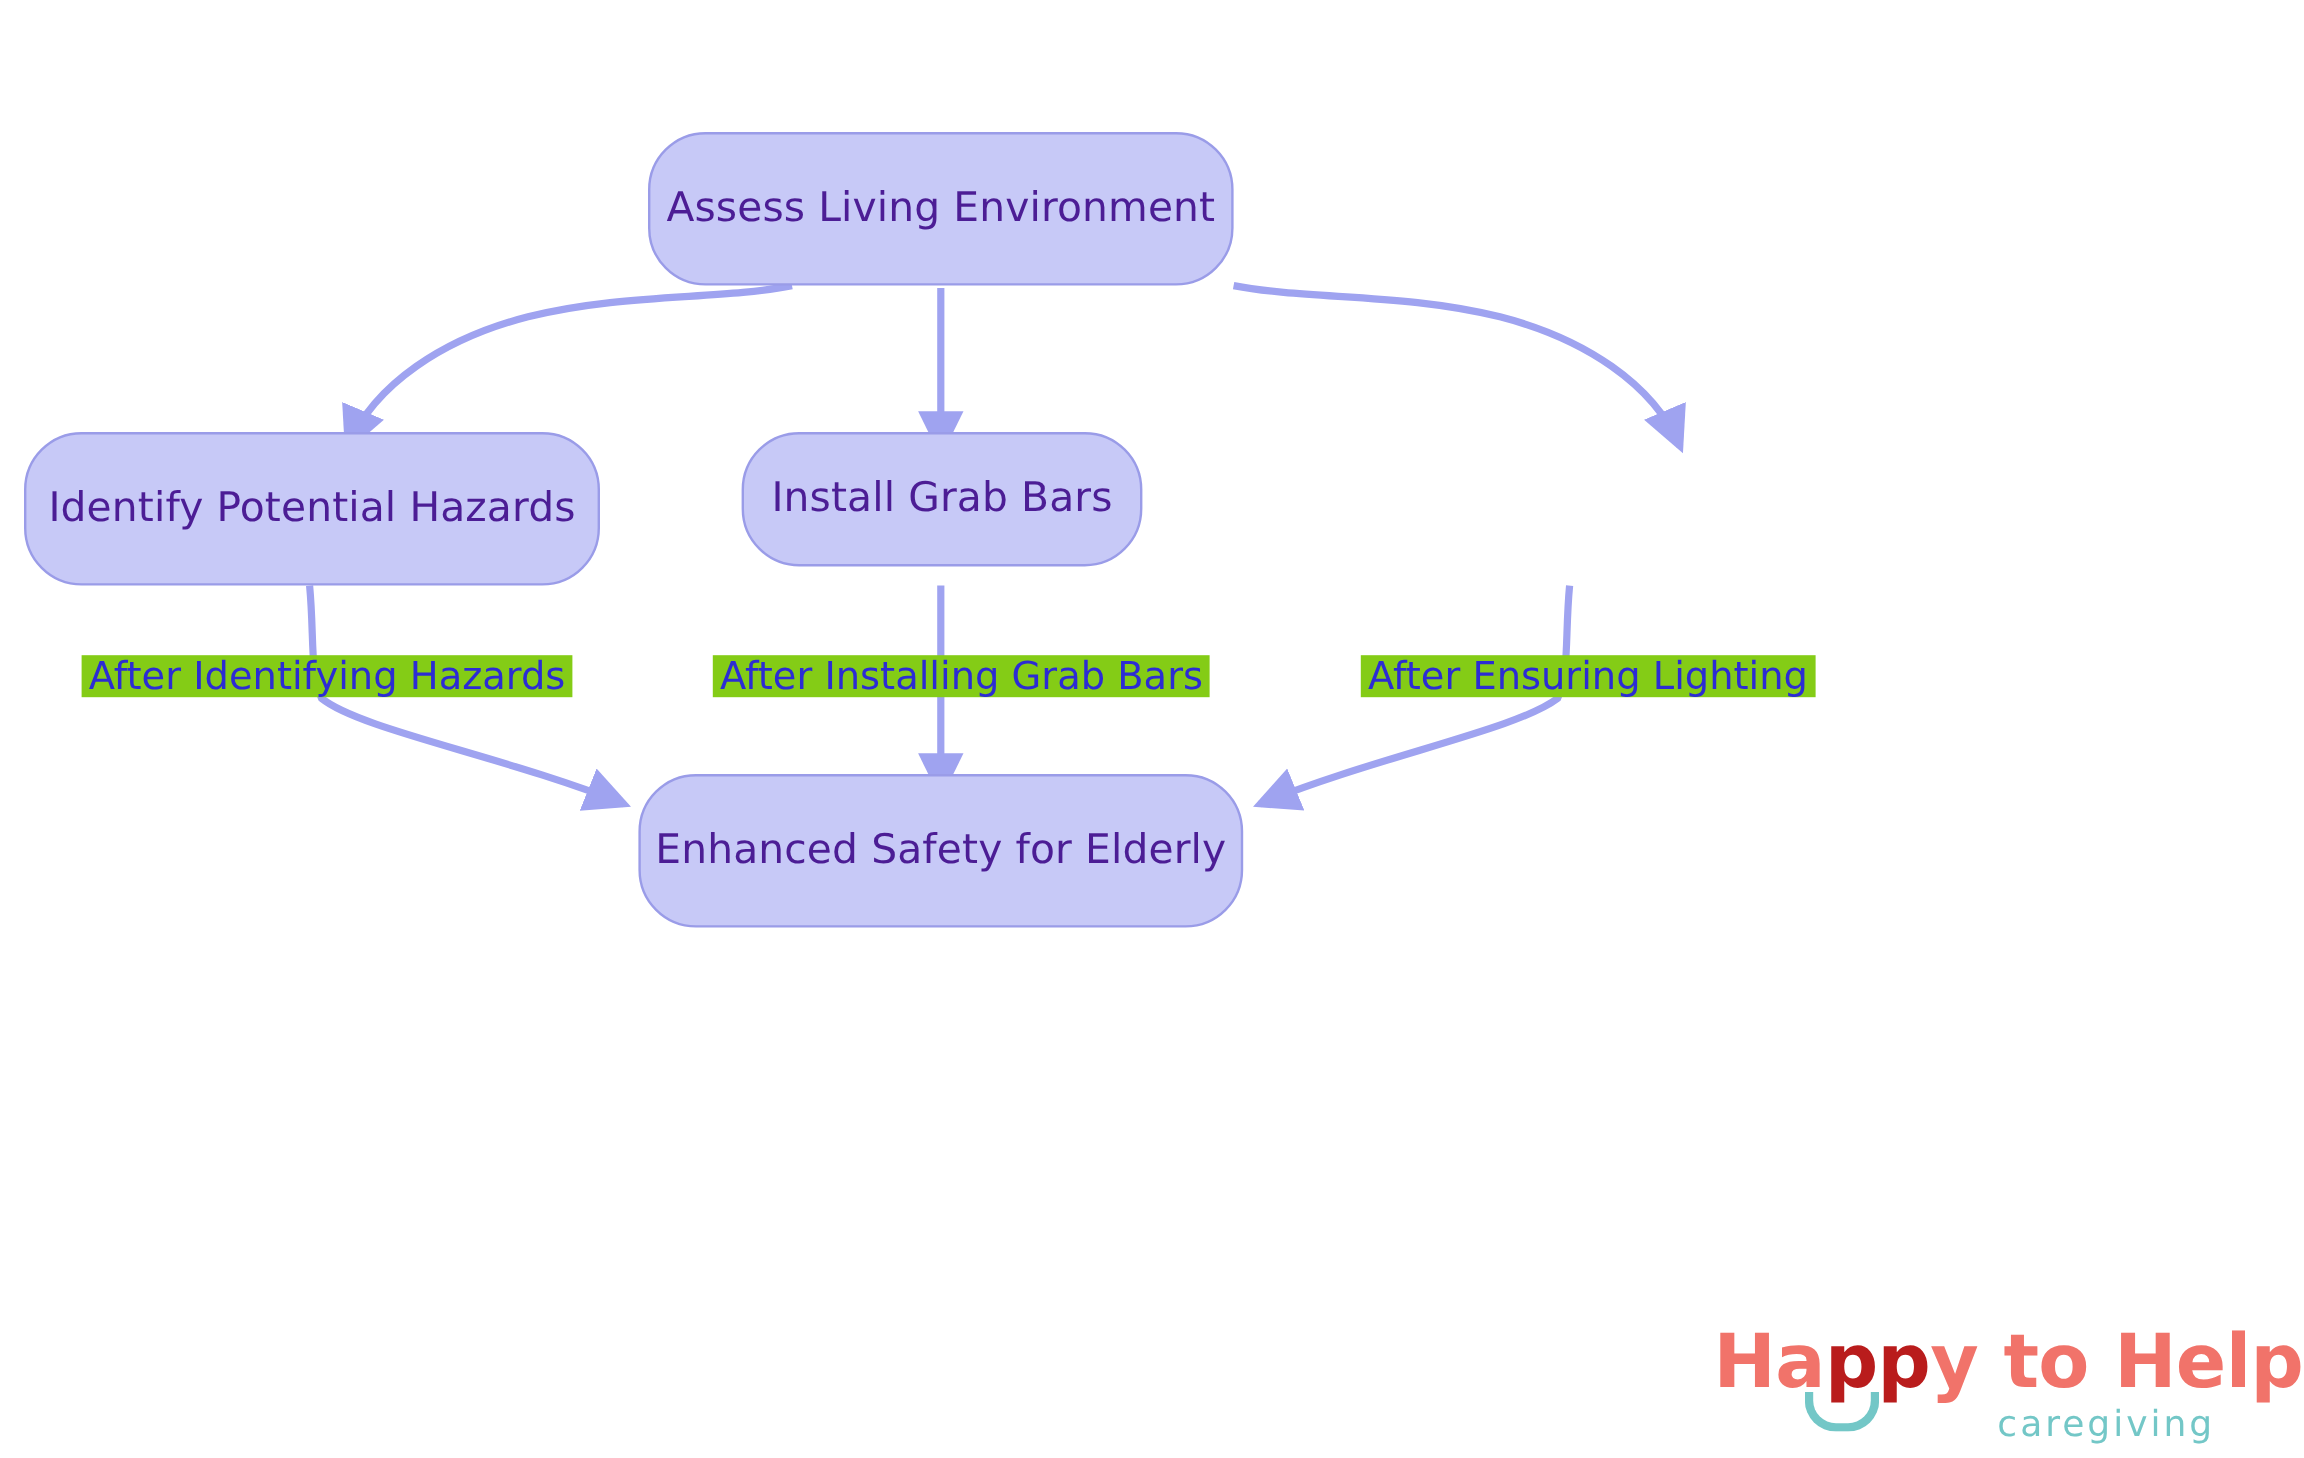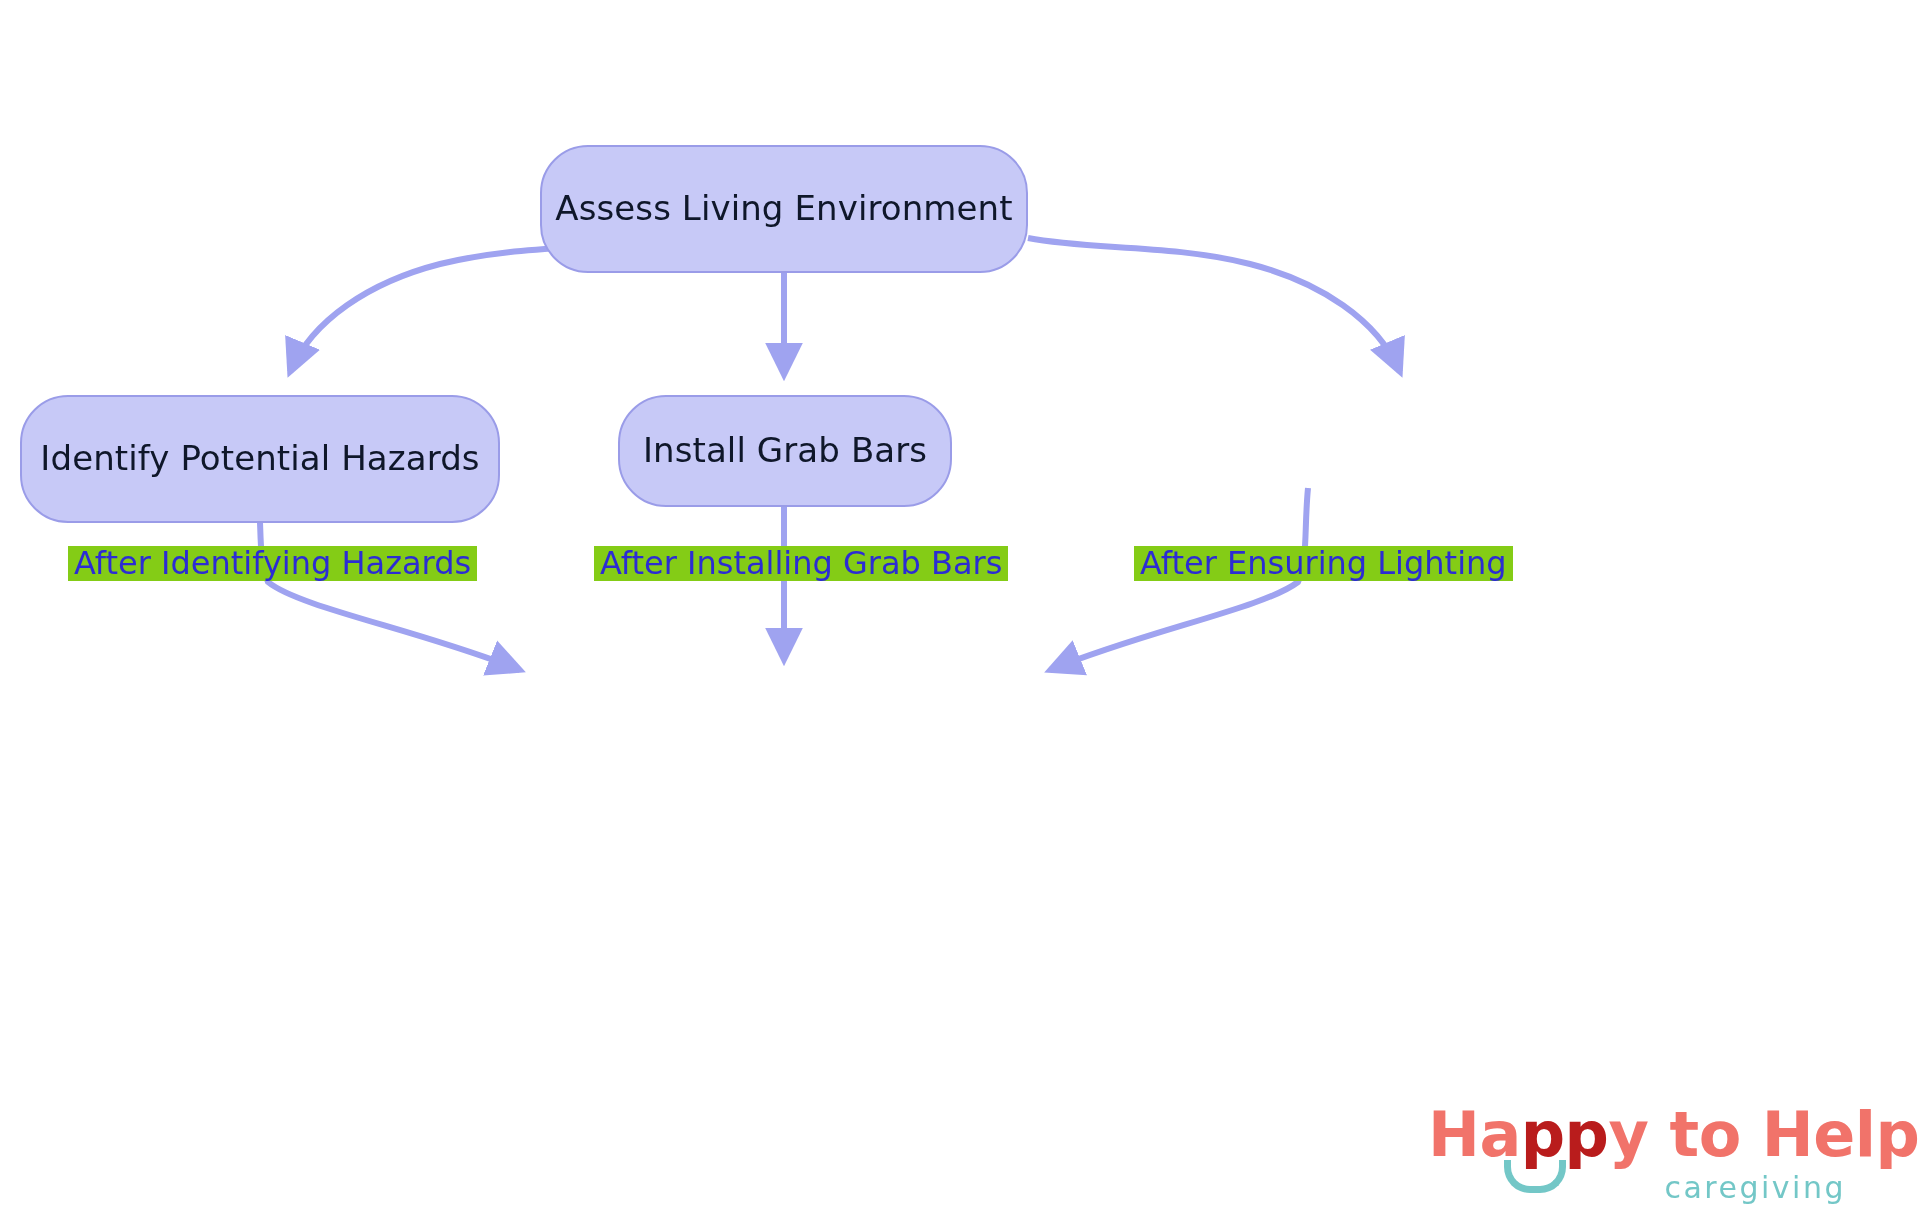--- a/index.html
+++ b/index.html
@@ -29,26 +29,25 @@
   .node {
     position: absolute;
     box-sizing: border-box;
     background: #C7C9F7;
     border: 2px solid #9A9CE8;
     border-radius: 48px;
     display: flex;
     align-items: center;
     justify-content: center;
     text-align: center;
-    color: #0f172a;
+    color: #4c1d95;
     font-size: 34px;
     font-weight: 400;
     letter-spacing: 0.1px;
     line-height: 1.15;
-    margin-top: 35px;
   }
   .node-label {
     padding: 0 26px;
     white-space: nowrap;
   }
   .edge-label {
     position: absolute;
     color: #2C2CD4;
     font-size: 32px;
     font-weight: 400;
@@ -131,20 +130,23 @@
 
   <div class="node" style="left:20px; top:360px; width:480px; height:128px;text-align:center;">
     <span class="node-label">Identify Potential Hazards</span>
   </div>
 
   <div class="node" style="left:618px; top:360px; width:334px; height:112px;">
     <span class="node-label">Install Grab Bars</span>
   </div>
 
 
+  <div class="node" style="left:532px; top:645px; width:504px; height:128px;">
+    <span class="node-label">Enhanced Safety for Elderly</span>
+  </div>
 
   <div class="edge-label" style="left:68px; top:546px;">After Identifying Hazards</div>
 
   <div class="edge-label" style="left:1134px; top:546px;">After Ensuring Lighting</div>
 
   <div class="edge-label" style="left:594px; top:546px;">After Installing Grab Bars</div>
 
   <div id="logo">
     <div class="logo-word"><span>Ha</span><span class="teal">pp</span><span>y to Help</span></div>
     <div class="logo-smile"></div>

